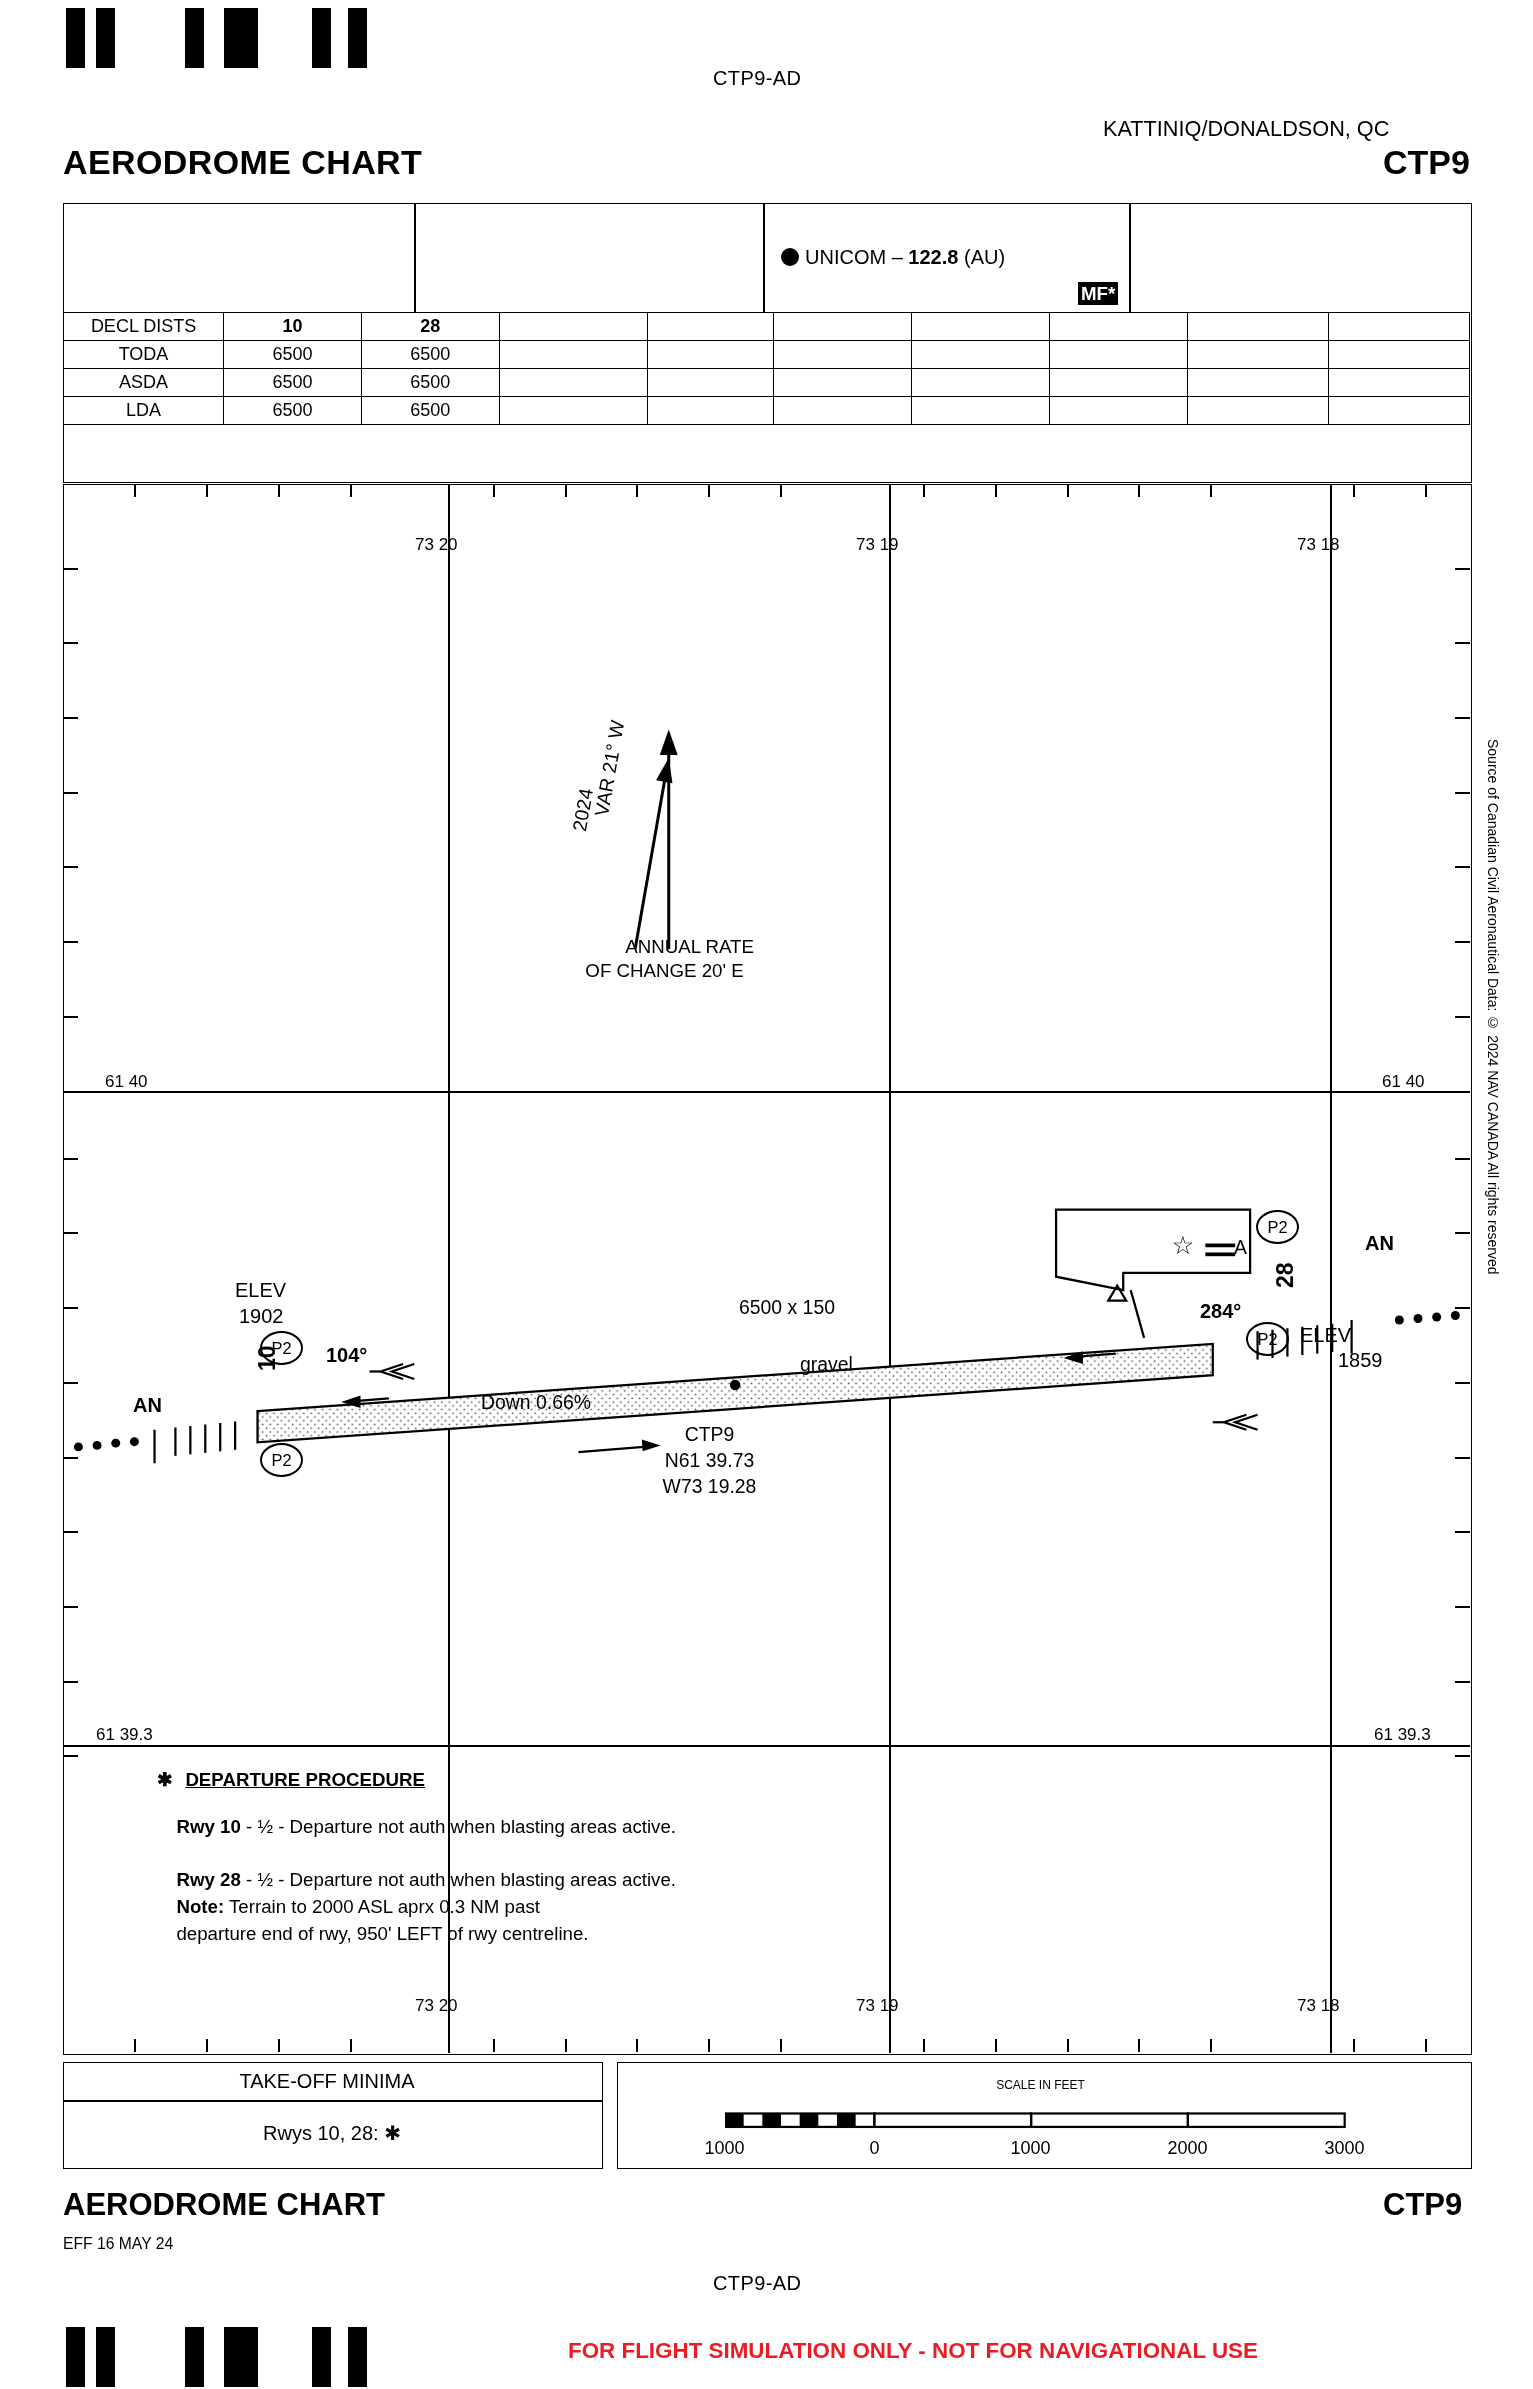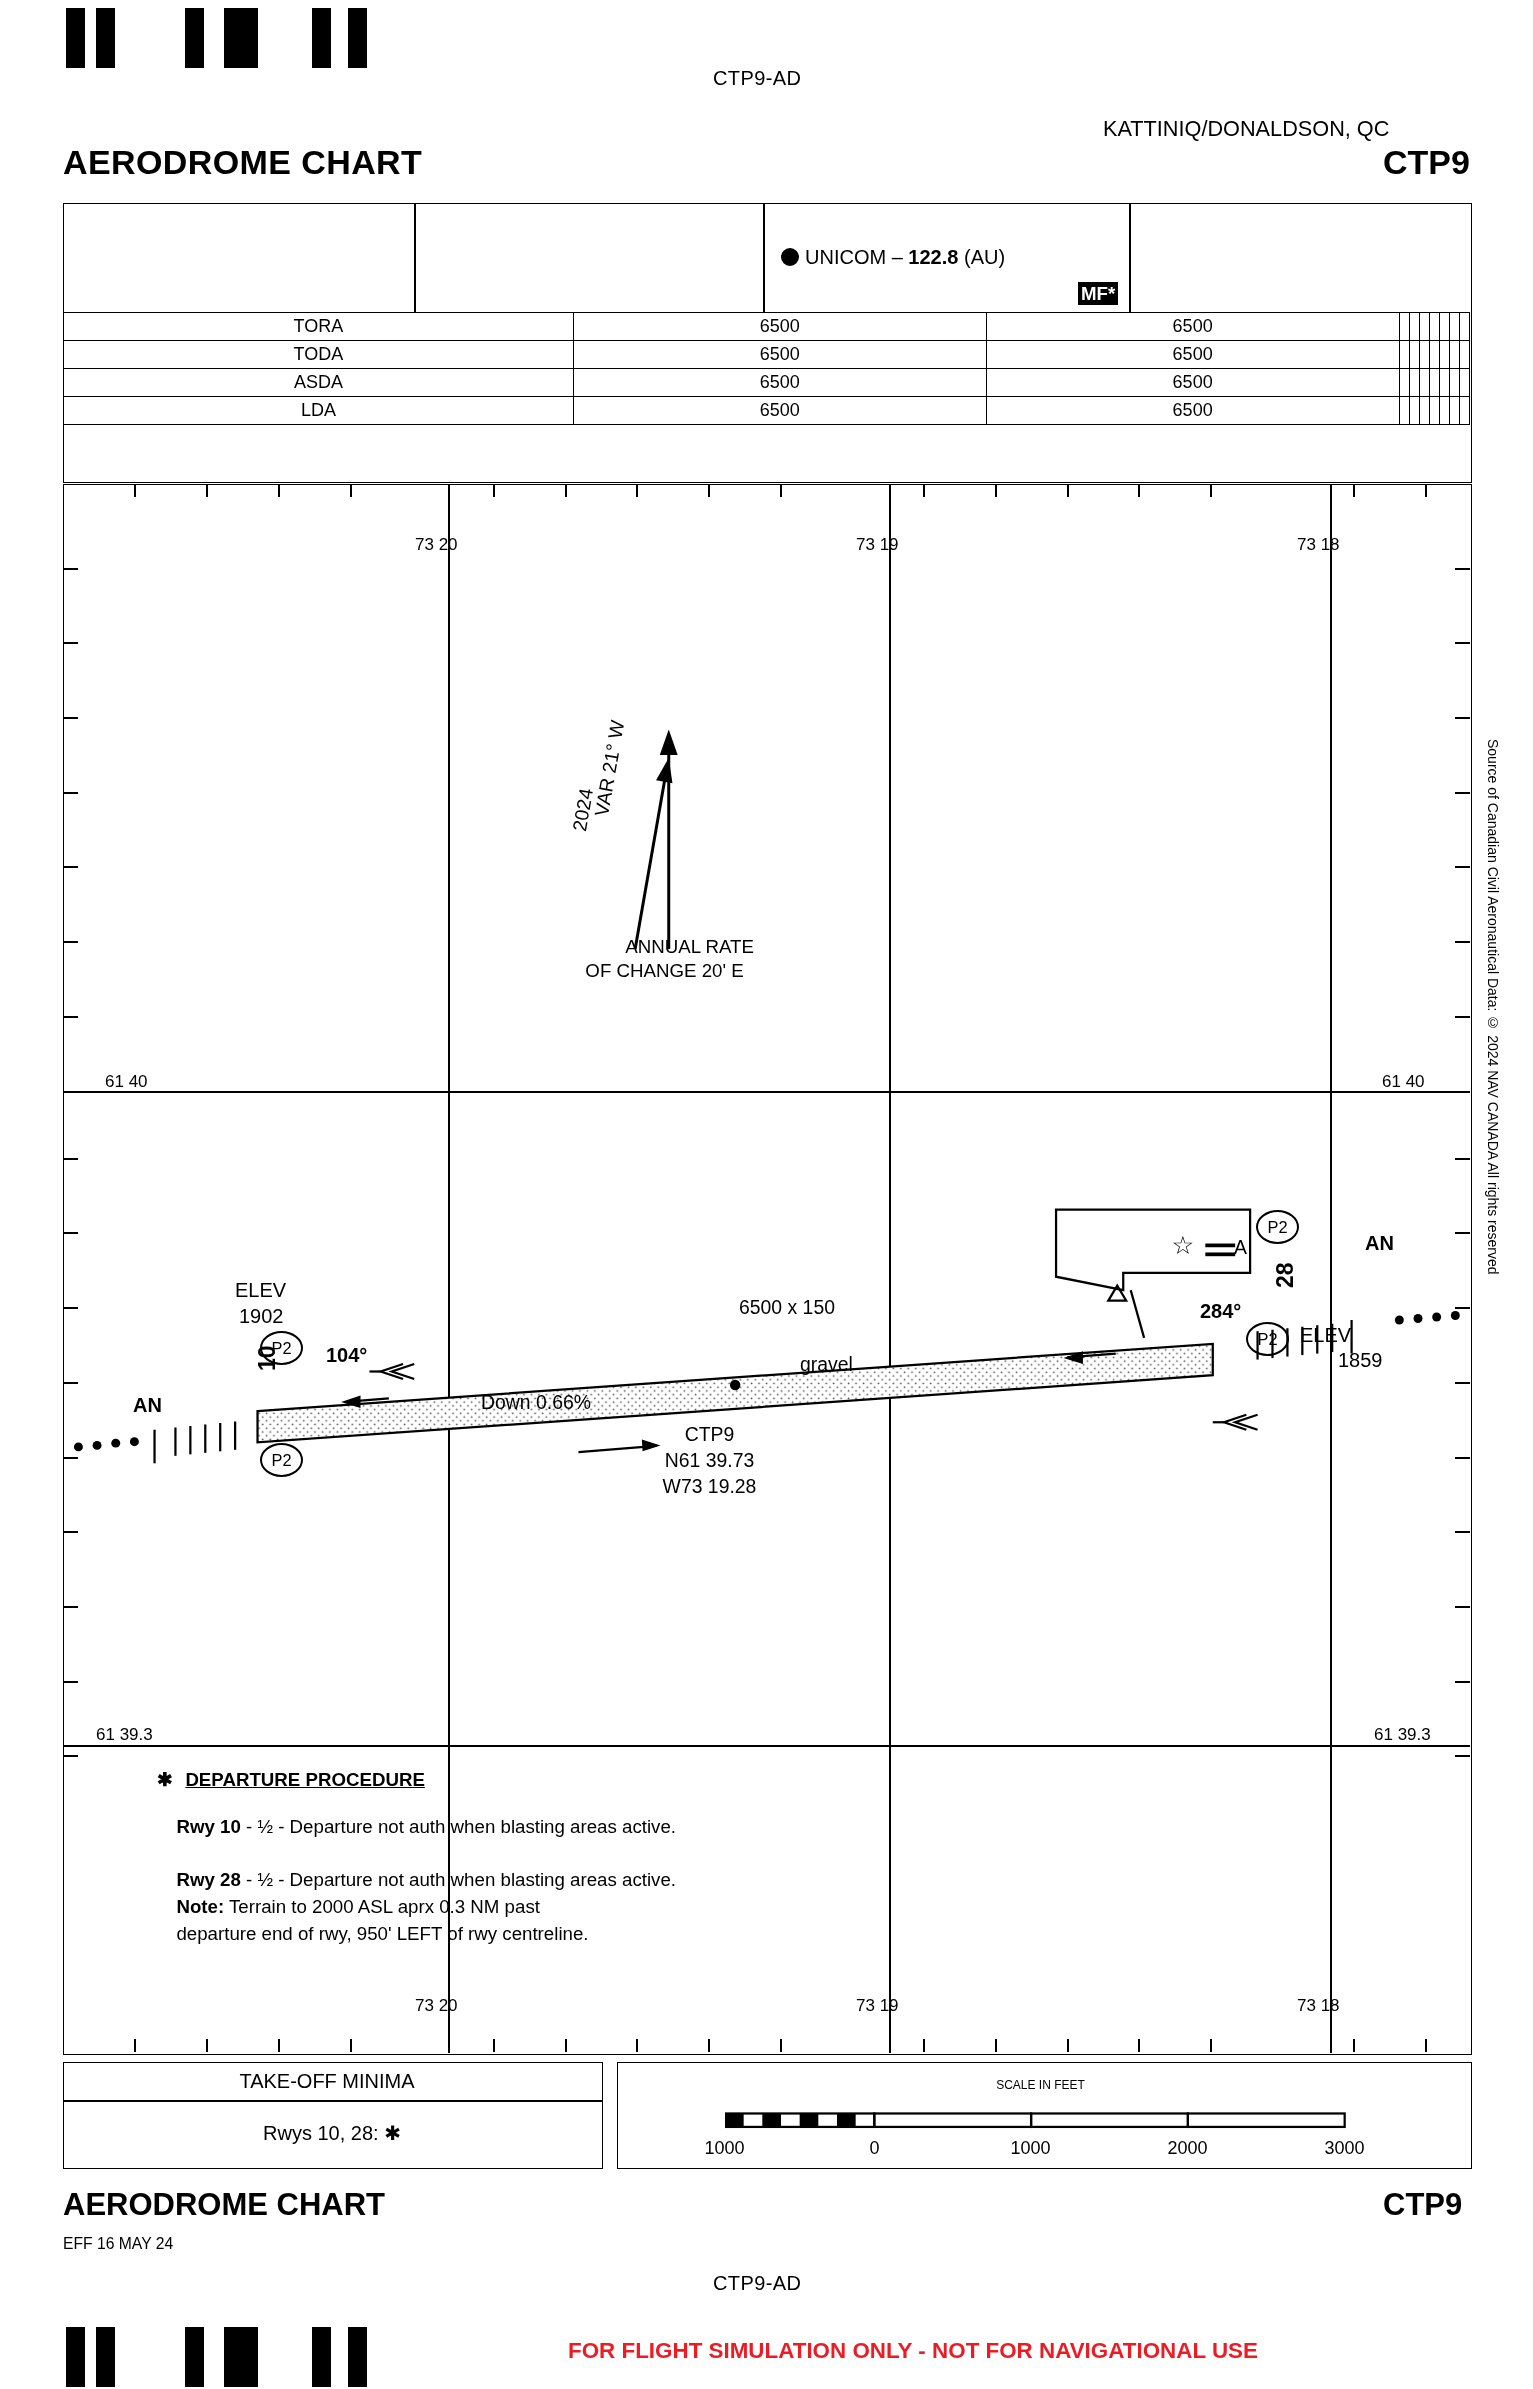--- a/index.html
+++ b/index.html
@@ -60,31 +60,31 @@
   <div class="grid-v" style="left:763px;top:203px;width:1.5px;height:109px;"></div>
   <div class="grid-v" style="left:1129px;top:203px;width:1.5px;height:109px;"></div>
 
   <div class="unicom" style="left:781px;top:246px;">
     <span style="display:inline-block;width:14px;height:14px;border:2.2px solid #000;border-radius:50%;background:#000;vertical-align:-1.5px;margin-right:6px;"></span><span>UNICOM –</span> <b>122.8</b> <span>(AU)</span>
   </div>
   <div class="mf" style="left:1078px;top:282px;">MF*</div>
 
   <table class="tbl" style="left:63px;top:312px;width:1407px;">
     <tbody>
-    <tr>
-      <td>TORA</td>
-      <td>6500</td>
-      <td>6500</td>
-      <td></td>
-          <td></td>
-          <td></td>
-          <td></td>
-          <td></td>
-          <td></td>
-          <td></td>
+        <tr>
+      <td style="width:166px;">DECL DISTS</td>
+      <td style="width:143px;font-weight:bold;">10</td>
+      <td style="width:143px;font-weight:bold;">28</td>
+      <td style="width:157px;"></td>
+      <td style="width:133px;"></td>
+      <td style="width:146px;"></td>
+      <td style="width:146px;"></td>
+      <td style="width:146px;"></td>
+      <td style="width:149px;"></td>
+      <td style="width:149px;"></td>
     </tr>
     <tr>
       <td>TODA</td>
       <td>6500</td>
       <td>6500</td>
       <td></td>
           <td></td>
           <td></td>
           <td></td>
           <td></td>

